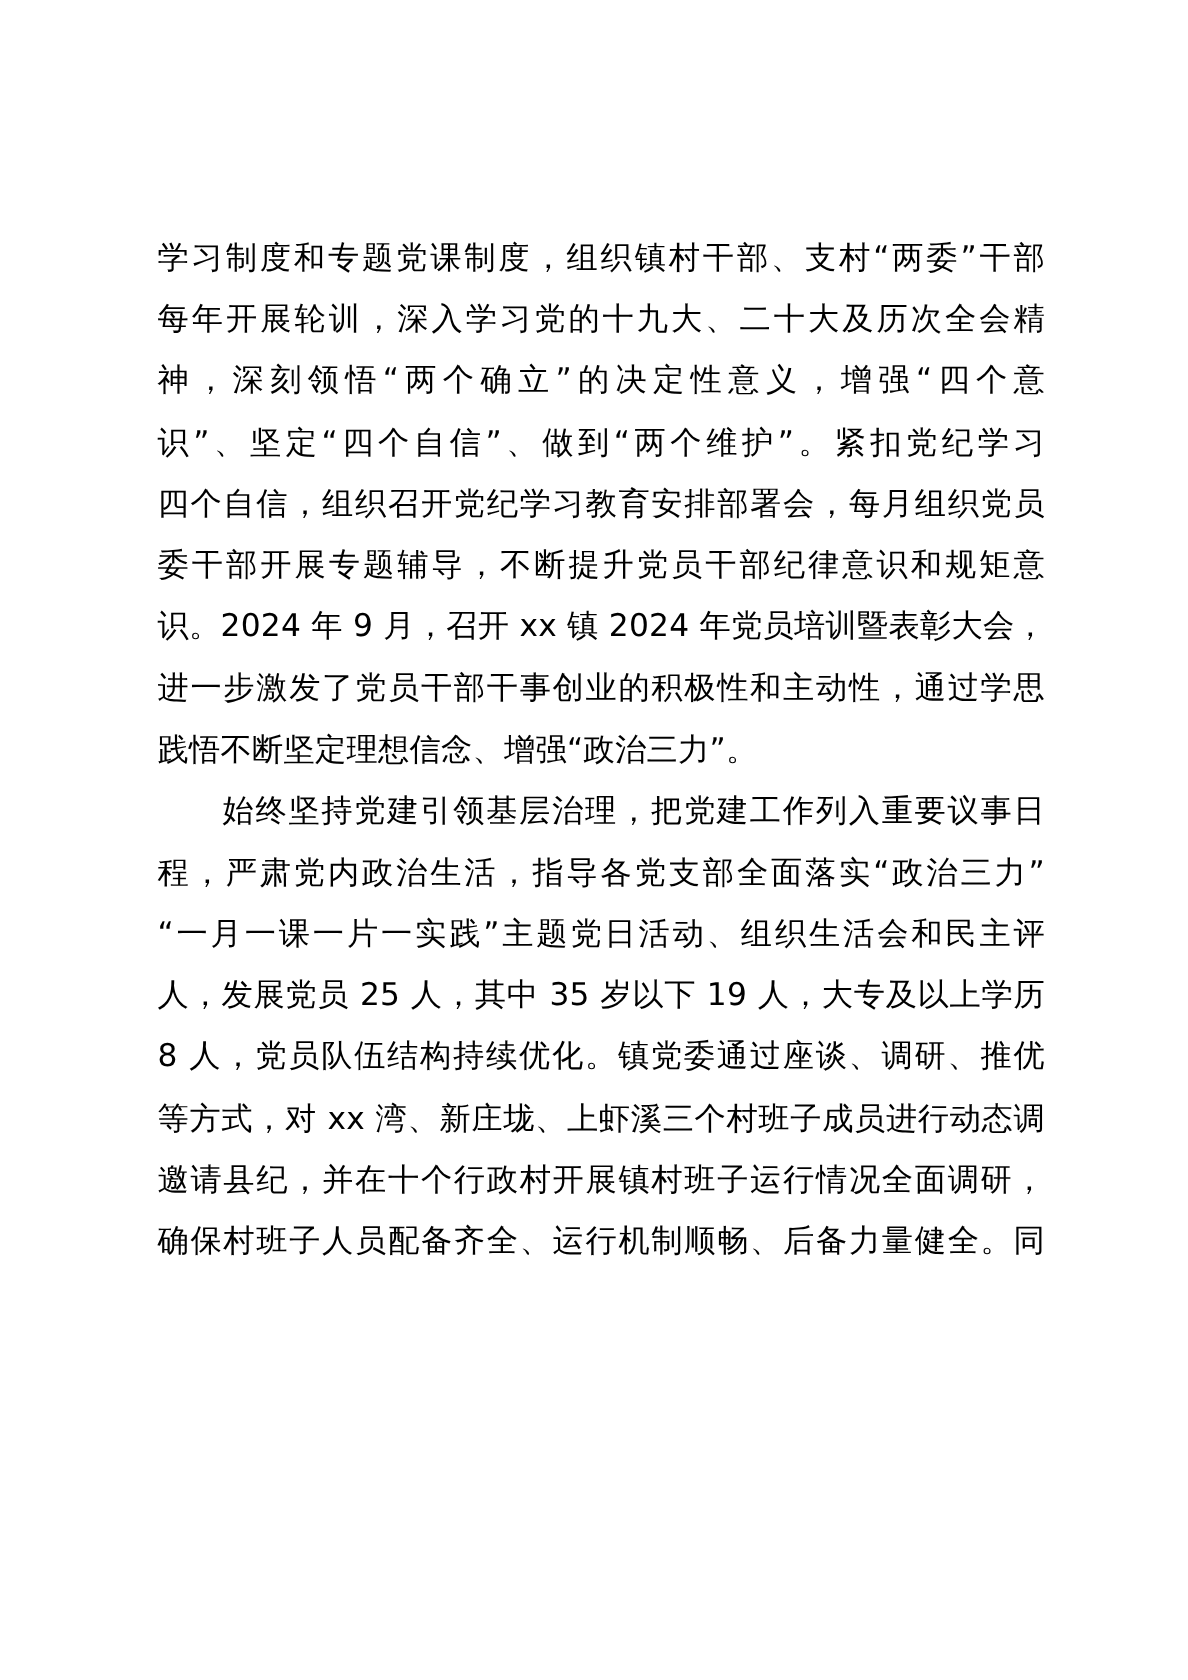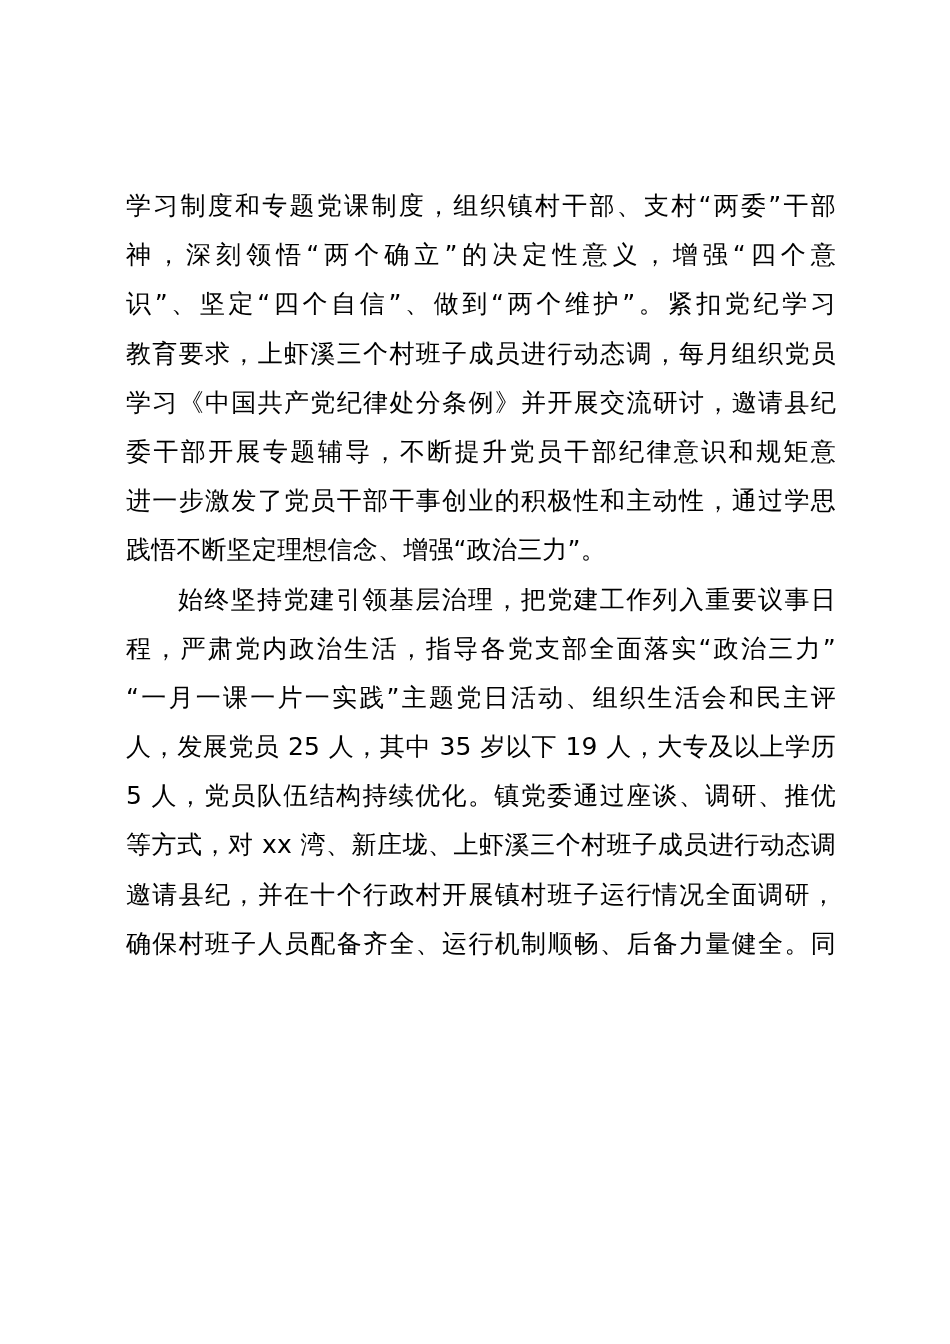--- a/index.html
+++ b/index.html
@@ -45,32 +45,33 @@
       padding-left: 52px;
     }
   </style>
 </head>
 <body>
 
 <div class="page">
   <div class="text-block">
     <div>
       <span class="line justify">学习制度和专题党课制度，组织镇村干部、支村“两委”干部</span>
+      <span class="line justify">每年开展轮训，深入学习党的十九大、二十大及历次全会精</span>
       <span class="line justify">神，深刻领悟“两个确立”的决定性意义，增强“四个意</span>
       <span class="line justify">识”、坚定“四个自信”、做到“两个维护”。紧扣党纪学习</span>
-      <span class="line justify">教育要求，上虾溪三个村班子成员进行动态调，每月组织党员</span>
-      <span class="line justify">学习《中国共产党纪律处分条例》并开展交流研讨，邀请县纪</span>
+      <span class="line justify">四个自信，组织召开党纪学习教育安排部署会，每月组织党员</span>
       <span class="line justify">委干部开展专题辅导，不断提升党员干部纪律意识和规矩意</span>
+      <span class="line justify">识。2024 年 9 月，召开 xx 镇 2024 年党员培训暨表彰大会，</span>
       <span class="line justify">进一步激发了党员干部干事创业的积极性和主动性，通过学思</span>
       <span class="line">践悟不断坚定理想信念、增强“政治三力”。</span>
     </div>
     <div>
       <span class="line justify indent">始终坚持党建引领基层治理，把党建工作列入重要议事日</span>
       <span class="line justify">程，严肃党内政治生活，指导各党支部全面落实“政治三力”</span>
       <span class="line justify">“一月一课一片一实践”主题党日活动、组织生活会和民主评</span>
       <span class="line justify">人，发展党员 25 人，其中 35 岁以下 19 人，大专及以上学历</span>
-      <span class="line justify">5 人，党员队伍结构持续优化。镇党委通过座谈、调研、推优</span>
+      <span class="line justify">8 人，党员队伍结构持续优化。镇党委通过座谈、调研、推优</span>
       <span class="line justify">等方式，对 xx 湾、新庄垅、上虾溪三个村班子成员进行动态调</span>
       <span class="line justify">邀请县纪，并在十个行政村开展镇村班子运行情况全面调研，</span>
       <span class="line justify">确保村班子人员配备齐全、运行机制顺畅、后备力量健全。同</span>
     </div>
   </div>
 </div>
 
 </body></html>

